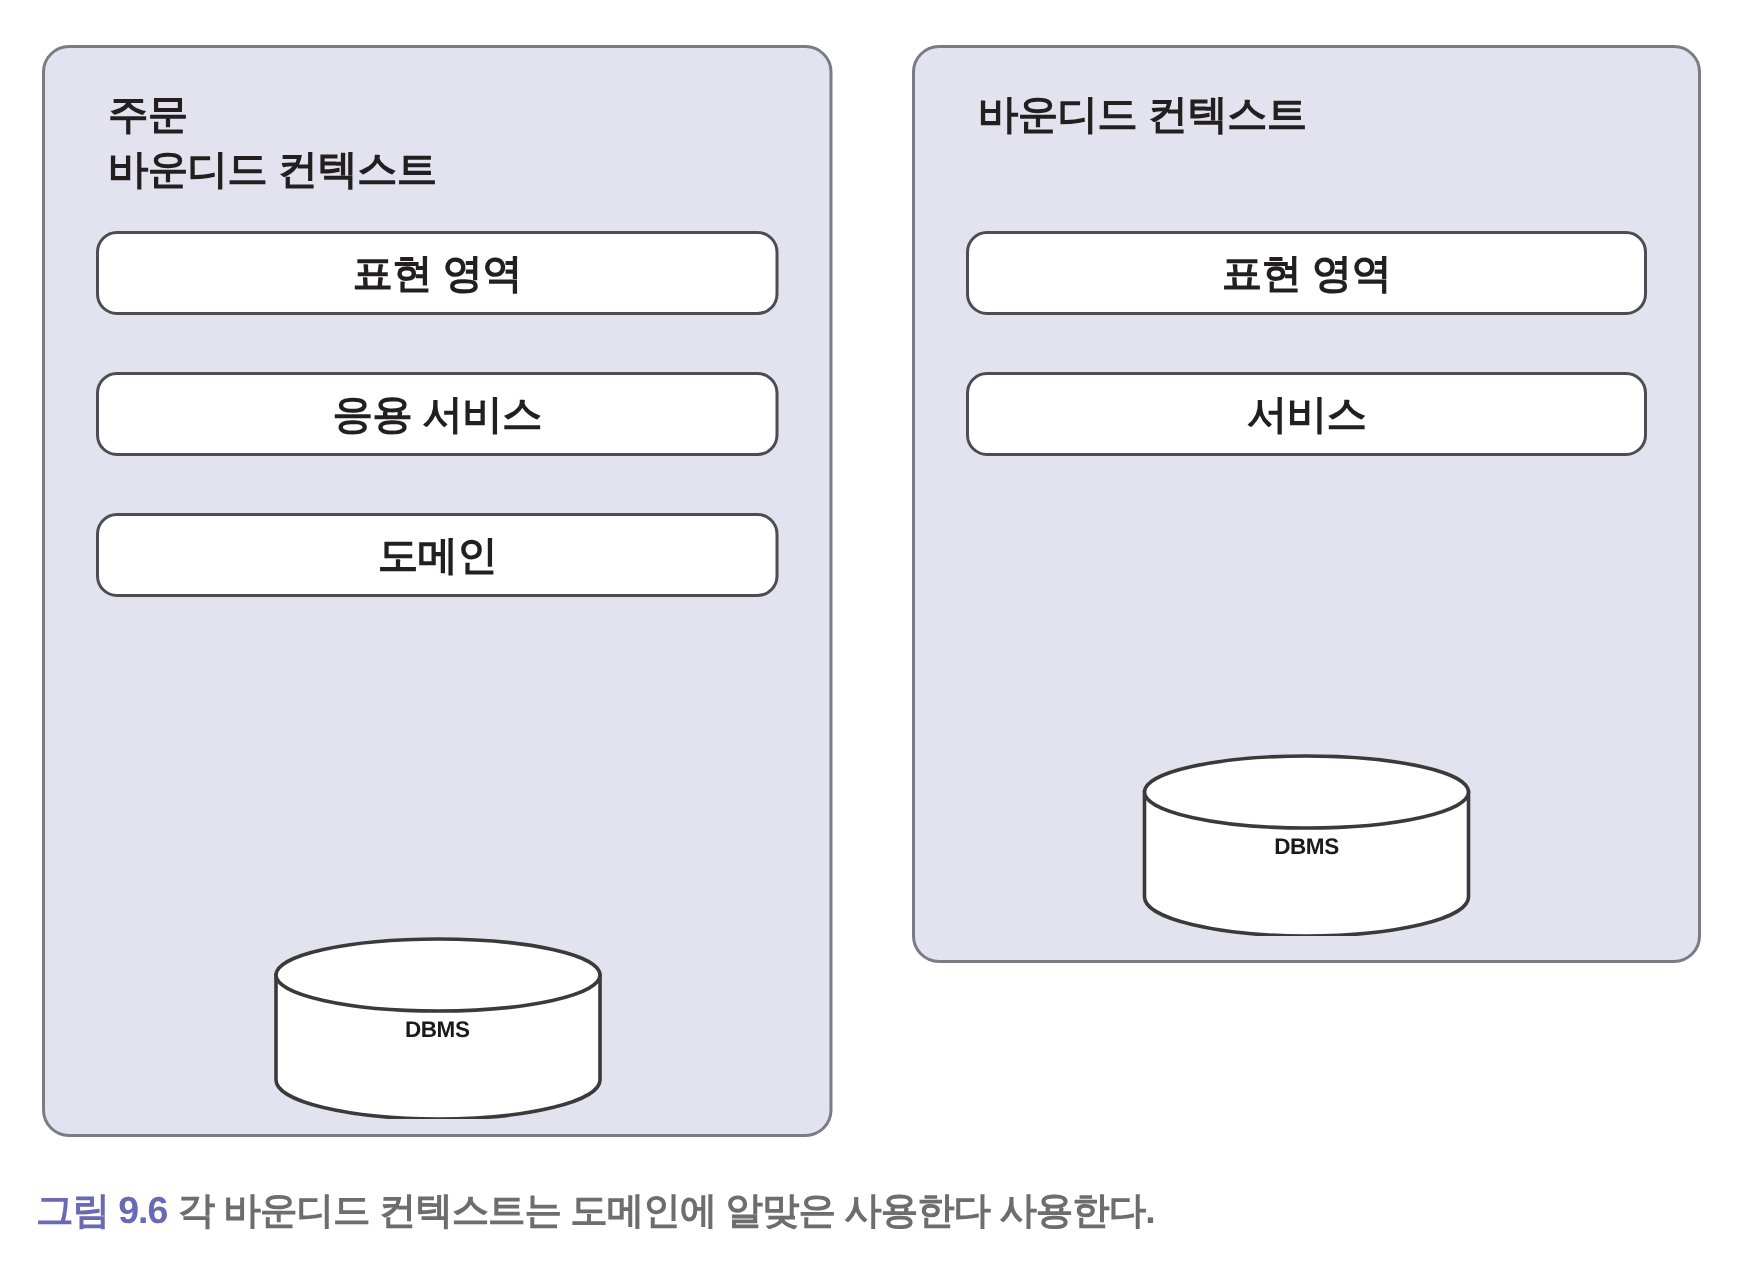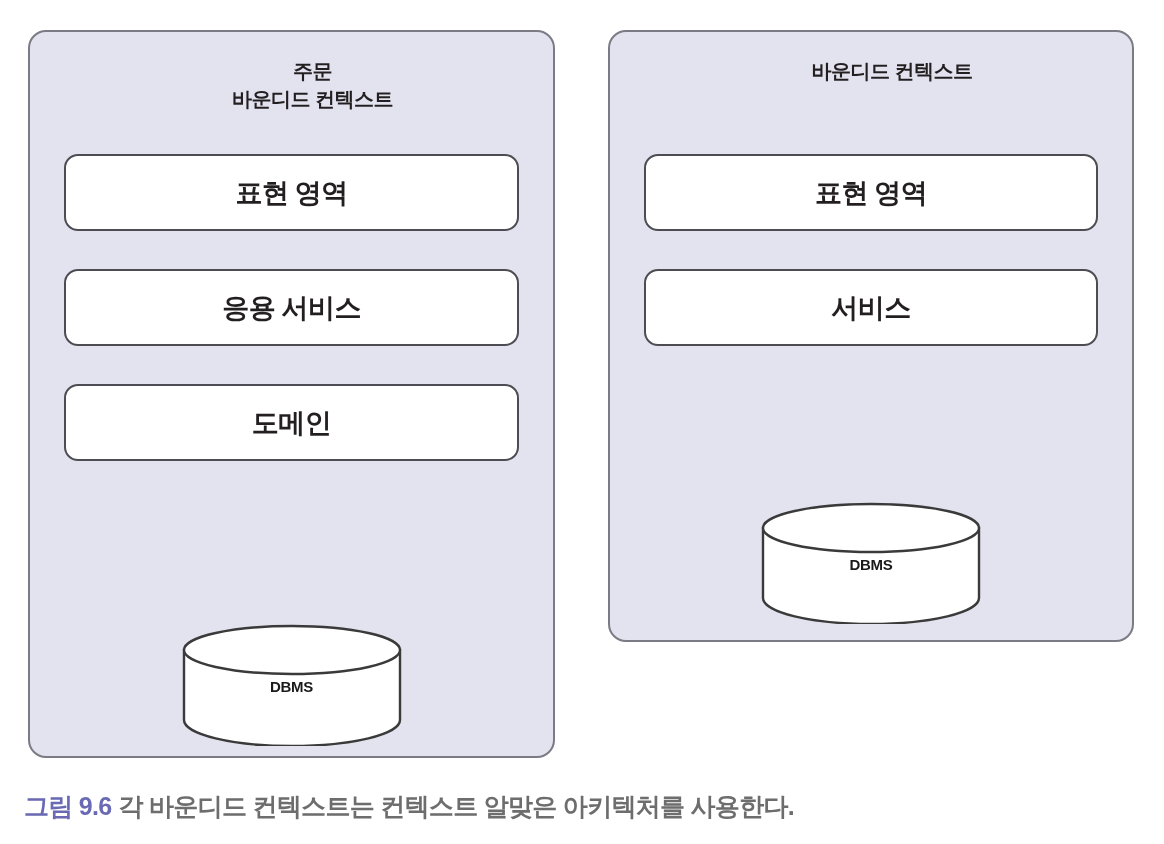--- a/index.html
+++ b/index.html
@@ -41,51 +41,49 @@
     top: 30px;
     width: 526px;
     height: 612px;
   }
 
   .context-title {
     position: absolute;
     left: 0;
     right: 0;
     top: 26px;
-    text-align: center;
     color: #231f20;
-    font-size: 20px;
+    font-size: 27px;
     font-weight: bold;
     line-height: 1.38;
     letter-spacing: -0.5px;
     padding-left: 42px;
   }
   .context-title .line {
     display: block;
   }
 
   
   .layers {
     position: absolute;
     left: 34px;
     right: 34px;
     top: 122px;
   }
   .layer-box {
     position: relative;
-    height: 77px;
+    height: 56px;
     margin-bottom: 38px;
     background: #ffffff;
     border: 2px solid #4c4c52;
     border-radius: 14px;
     box-sizing: border-box;
     display: flex;
     align-items: center;
     justify-content: center;
-    font-family: Liberation Serif, serif;
   }
   .layer-label {
     font-size: 27px;
     font-weight: bold;
     color: #231f20;
     letter-spacing: -0.5px;
   }
 
   
   .db-wrap {
@@ -201,16 +199,16 @@
           <path d="M3 26 L3 96 A108 26 0 0 0 219 96 L219 26 Z" fill="#ffffff" stroke="#3a3a3a" stroke-width="2.4"></path>
           <ellipse cx="111" cy="26" rx="108" ry="24" fill="#ffffff" stroke="#3a3a3a" stroke-width="2.4"></ellipse>
         </svg>
         <div class="db-label">DBMS</div>
       </div>
     </div>
 
   </div>
 
   <div class="caption">
-    <span class="fig-label">그림 9.6</span><span>각 바운디드 컨텍스트는 컨텍스트 알맞은 아키텍처를 사용한다.</span>
+    <span class="fig-label">그림 9.6</span><span>각 바운디드 컨텍스트는 도메인에 알맞은 사용한다 사용한다.</span>
   </div>
 
 </div>
 
 </body></html>

